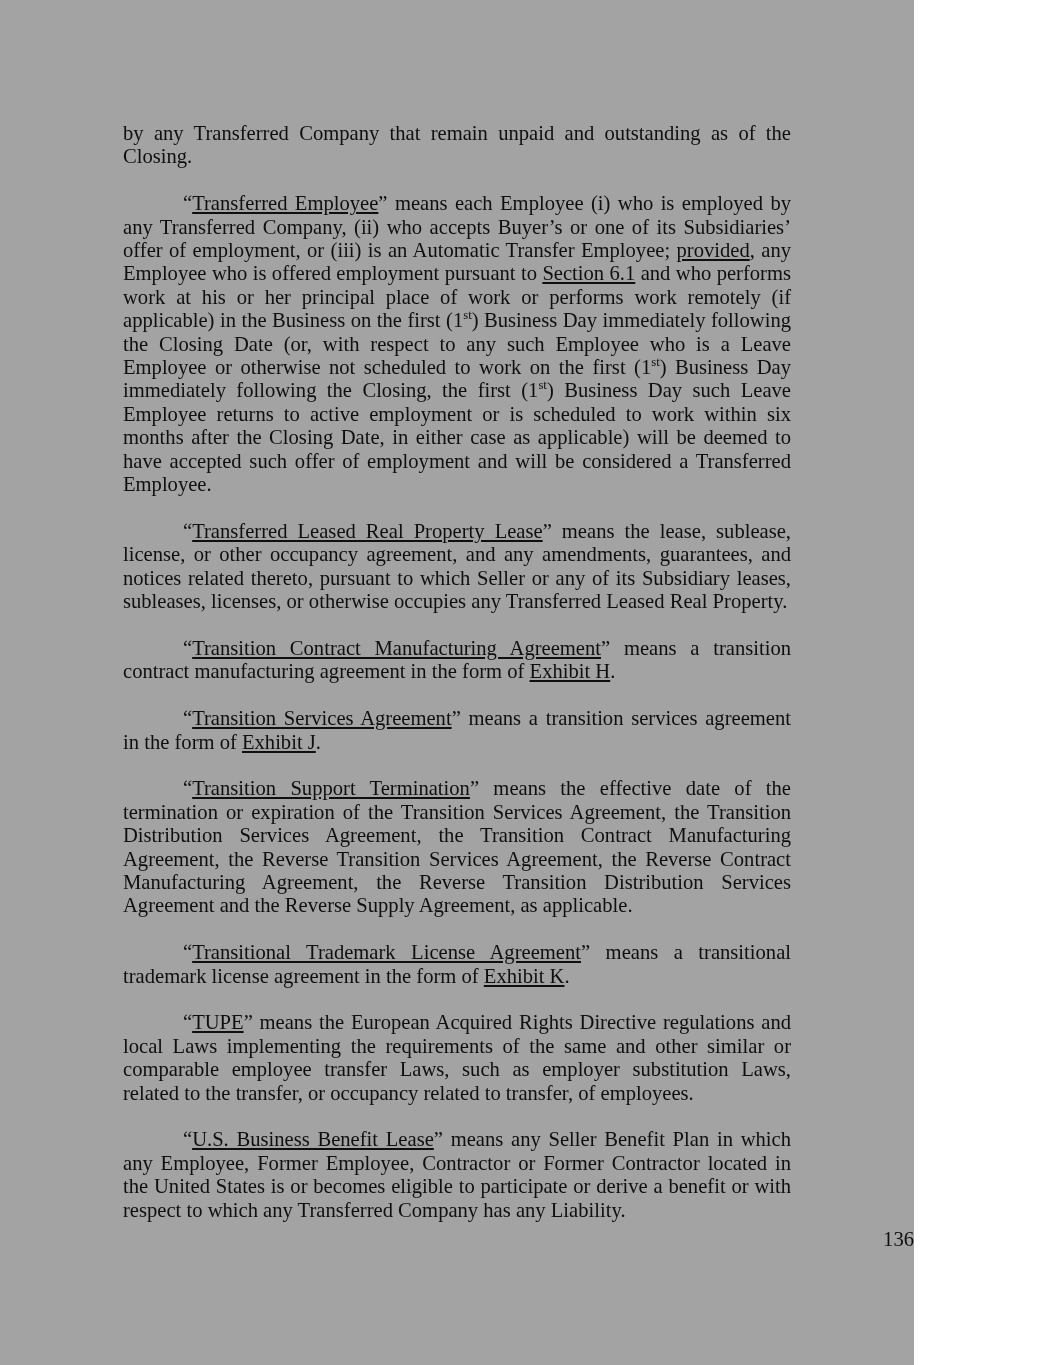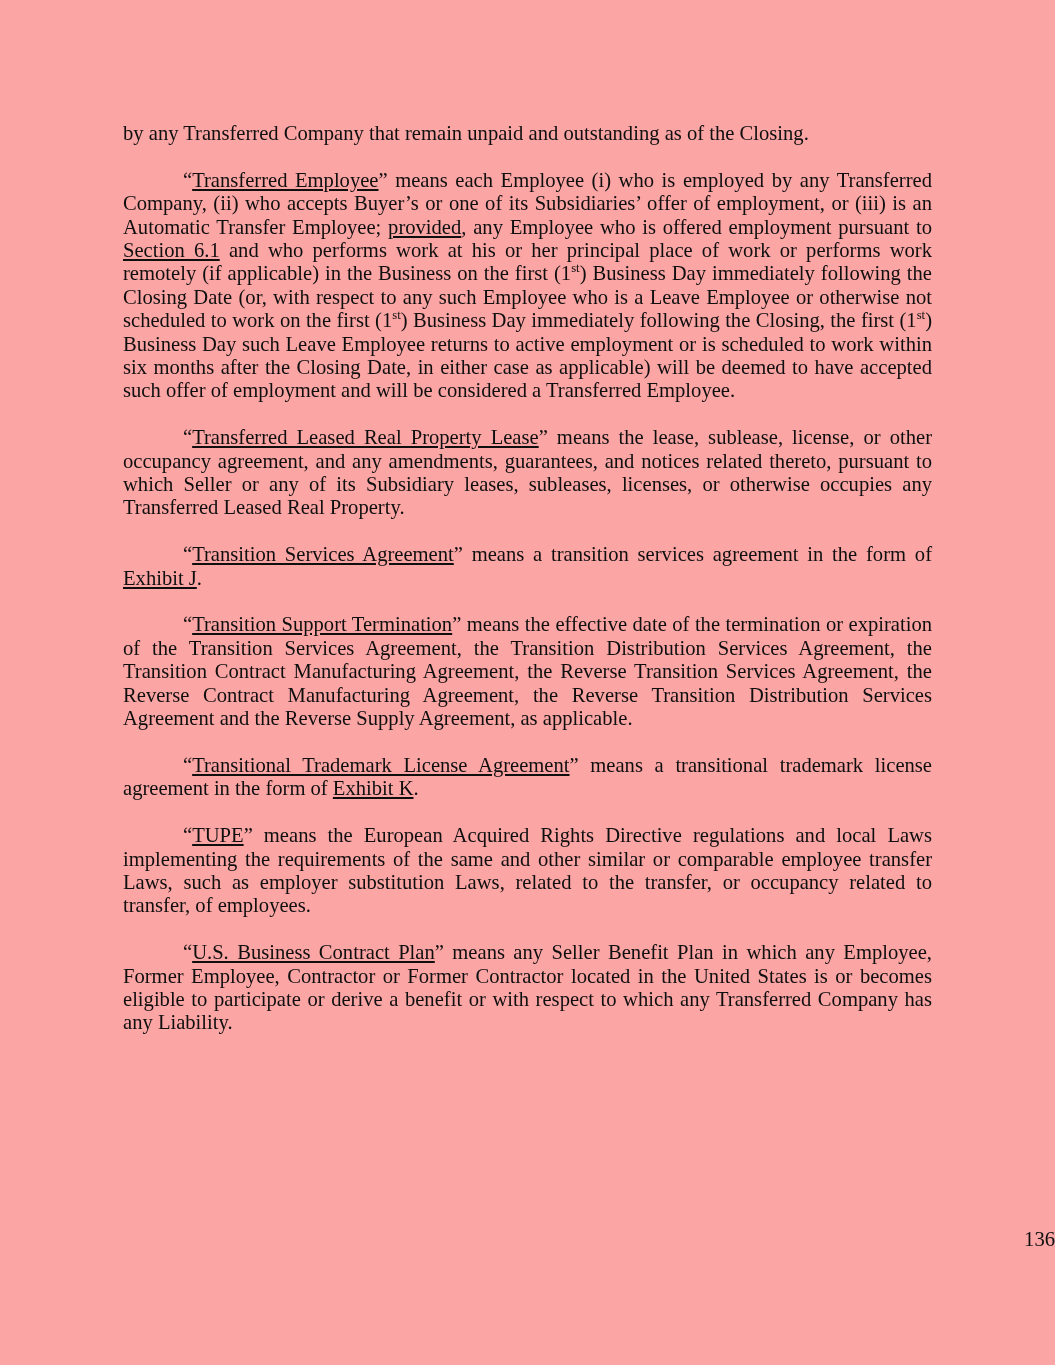--- a/index.html
+++ b/index.html
@@ -1,20 +1,20 @@
 <!DOCTYPE html>
 <html><head>
 <meta charset="utf-8">
 <style>
   html, body { margin: 0; padding: 0; background: #ffffff; }
   .page {
     position: relative;
-    width: 1055px;
+    width: 914px;
     height: 1365px;
-    background: #fca5a5;
+    background: #a3a3a3;
     font-family: "Liberation Serif", serif;
     color: #0f0f0f;
     overflow: hidden;
     box-sizing: border-box;
   }
   .content {
     position: absolute;
     left: 123px;
     right: 123px;
     top: 122px;
@@ -38,22 +38,23 @@
   }
 </style>
 </head>
 <body>
 
 <div class="page">
   <div class="content">
       <p class="para"><span>by any Transferred Company that remain unpaid and outstanding as of the Closing.</span></p>
       <p class="para indent"><span>“</span><span class="u">Transferred Employee</span><span>” means each Employee (i) who is employed by any Transferred Company, (ii) who accepts Buyer’s or one of its Subsidiaries’ offer of employment, or (iii) is an Automatic Transfer Employee; </span><span class="u">provided</span><span>, any Employee who is offered employment pursuant to </span><span class="u">Section 6.1</span><span> and who performs work at his or her principal place of work or performs work remotely (if applicable) in the Business on the first (1</span><span class="sup">st</span><span>) Business Day immediately following the Closing Date (or, with respect to any such Employee who is a Leave Employee or otherwise not scheduled to work on the first (1</span><span class="sup">st</span><span>) Business Day immediately following the Closing, the first (1</span><span class="sup">st</span><span>) Business Day such Leave Employee returns to active employment or is scheduled to work within six months after the Closing Date, in either case as applicable) will be deemed to have accepted such offer of employment and will be considered a Transferred Employee.</span></p>
       <p class="para indent"><span>“</span><span class="u">Transferred Leased Real Property Lease</span><span>” means the lease, sublease, license, or other occupancy agreement, and any amendments, guarantees, and notices related thereto, pursuant to which Seller or any of its Subsidiary leases, subleases, licenses, or otherwise occupies any Transferred Leased Real Property.</span></p>
+      <p class="para indent"><span>“</span><span class="u">Transition Contract Manufacturing Agreement</span><span>” means a transition contract manufacturing agreement in the form of </span><span class="u">Exhibit H</span><span>.</span></p>
       <p class="para indent"><span>“</span><span class="u">Transition Services Agreement</span><span>” means a transition services agreement in the form of </span><span class="u">Exhibit J</span><span>.</span></p>
       <p class="para indent"><span>“</span><span class="u">Transition Support Termination</span><span>” means the effective date of the termination or expiration of the Transition Services Agreement, the Transition Distribution Services Agreement, the Transition Contract Manufacturing Agreement, the Reverse Transition Services Agreement, the Reverse Contract Manufacturing Agreement, the Reverse Transition Distribution Services Agreement and the Reverse Supply Agreement, as applicable.</span></p>
       <p class="para indent"><span>“</span><span class="u">Transitional Trademark License Agreement</span><span>” means a transitional trademark license agreement in the form of </span><span class="u">Exhibit K</span><span>.</span></p>
       <p class="para indent"><span>“</span><span class="u">TUPE</span><span>” means the European Acquired Rights Directive regulations and local Laws implementing the requirements of the same and other similar or comparable employee transfer Laws, such as employer substitution Laws, related to the transfer, or occupancy related to transfer, of employees.</span></p>
-      <p class="para indent"><span>“</span><span class="u">U.S. Business Contract Plan</span><span>” means any Seller Benefit Plan in which any Employee, Former Employee, Contractor or Former Contractor located in the United States is or becomes eligible to participate or derive a benefit or with respect to which any Transferred Company has any Liability.</span></p>
+      <p class="para indent"><span>“</span><span class="u">U.S. Business Benefit Lease</span><span>” means any Seller Benefit Plan in which any Employee, Former Employee, Contractor or Former Contractor located in the United States is or becomes eligible to participate or derive a benefit or with respect to which any Transferred Company has any Liability.</span></p>
     </div>
   <div class="footer">
     <span>136</span>
   </div>
 </div>
 
 </body></html>

